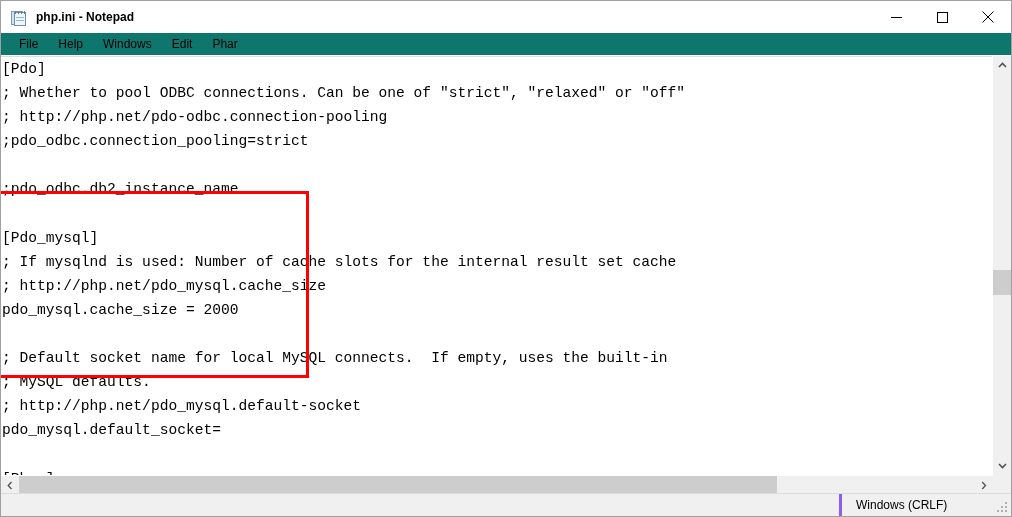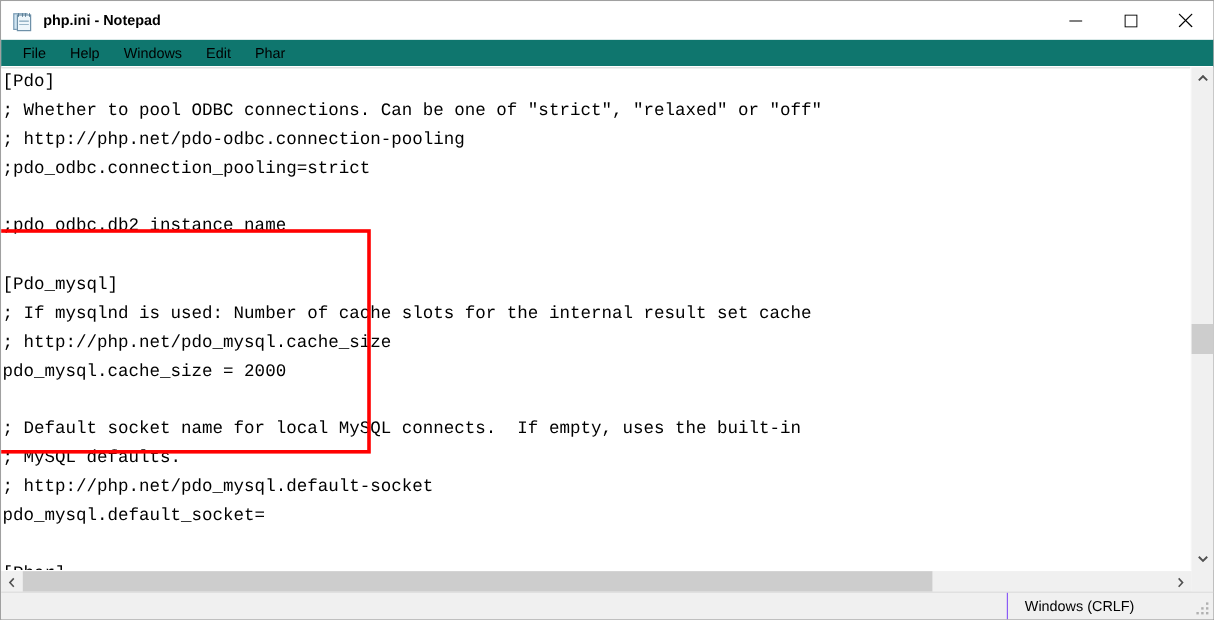--- a/index.html
+++ b/index.html
@@ -243,21 +243,21 @@
     position: relative;
   }
   .status-cell {
     display: flex;
     align-items: center;
     padding-left: 14px;
     white-space: nowrap;
     box-sizing: border-box;
   }
   .status-spacer { flex: 1 1 auto; }
-  .status-sep { border-left: 1px solid #8b5cf6; }
+  .status-sep { border-left: 3px solid #8b5cf6; }
   .cell-encoding { flex: 0 0 172px; }
   .cell-position { flex: 0 0 172px; }
   .cell-zoom     { flex: 0 0 150px; }
   .grip {
     position: absolute;
     right: 3px;
     bottom: 3px;
     width: 11px;
     height: 11px;
   }

